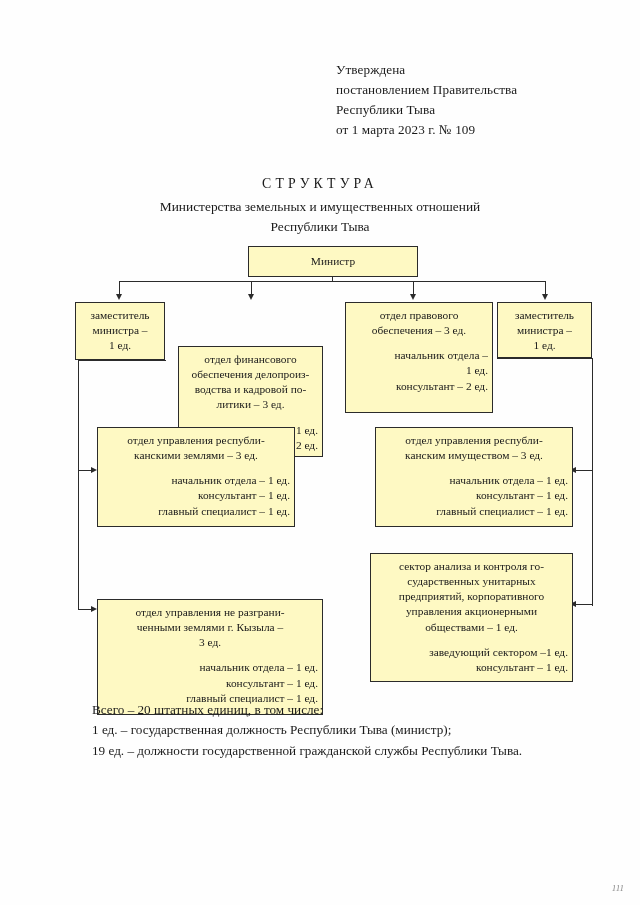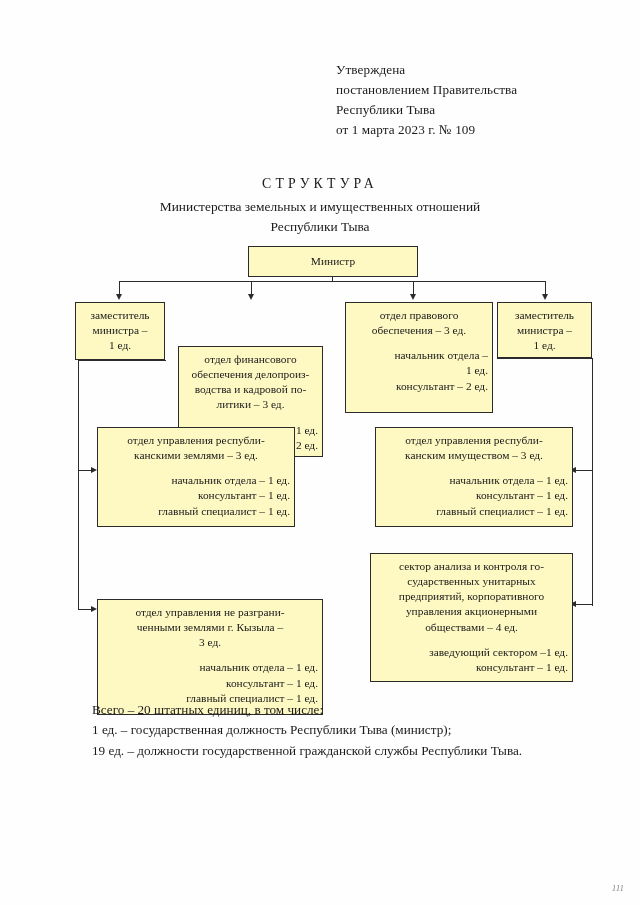--- a/index.html
+++ b/index.html
@@ -222,21 +222,21 @@
     <span class="roles">начальник отдела – 1 ед.</span>
     <span class="roles">консультант – 1 ед.</span>
     <span class="roles">главный специалист – 1 ед.</span>
   </div>
 
   <div class="abs node left-roles" style="left:370px; top:553px; width:203px; height:129px;">
     <span class="head">сектор анализа и контроля го-</span>
     <span class="head">сударственных унитарных</span>
     <span class="head">предприятий, корпоративного</span>
     <span class="head">управления акционерными</span>
-    <span class="head">обществами – 4 ед.</span>
+    <span class="head">обществами – 1 ед.</span>
     <span class="gap"></span>
     <span class="roles">заведующий сектором –1 ед.</span>
     <span class="roles">консультант – 1 ед.</span>
   </div>
 
   <div class="abs footer">
     <div>Всего – 20 штатных единиц, в том числе:</div>
     <div>1 ед. – государственная должность Республики Тыва (министр);</div>
     <div>19 ед. – должности государственной гражданской службы Республики Тыва.</div>
   </div>

